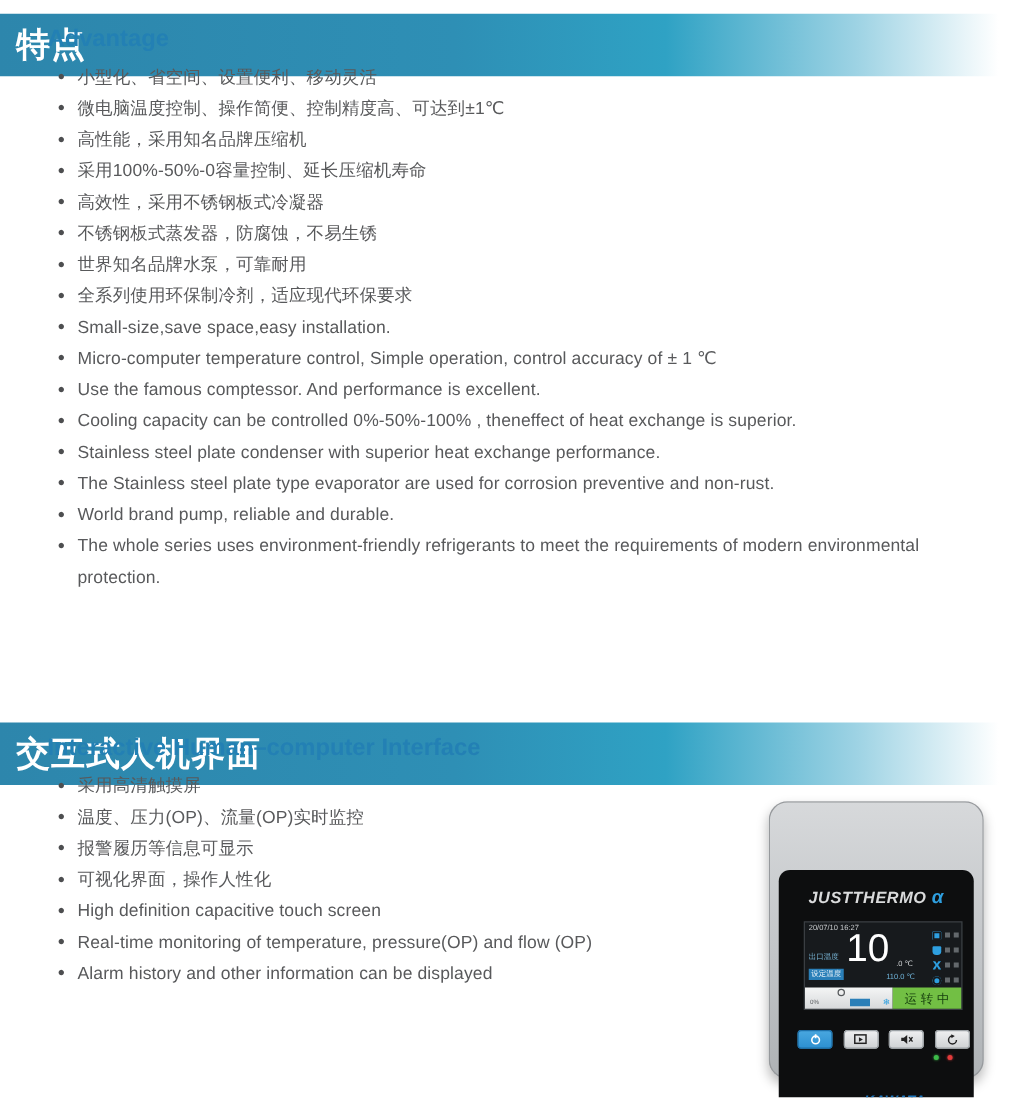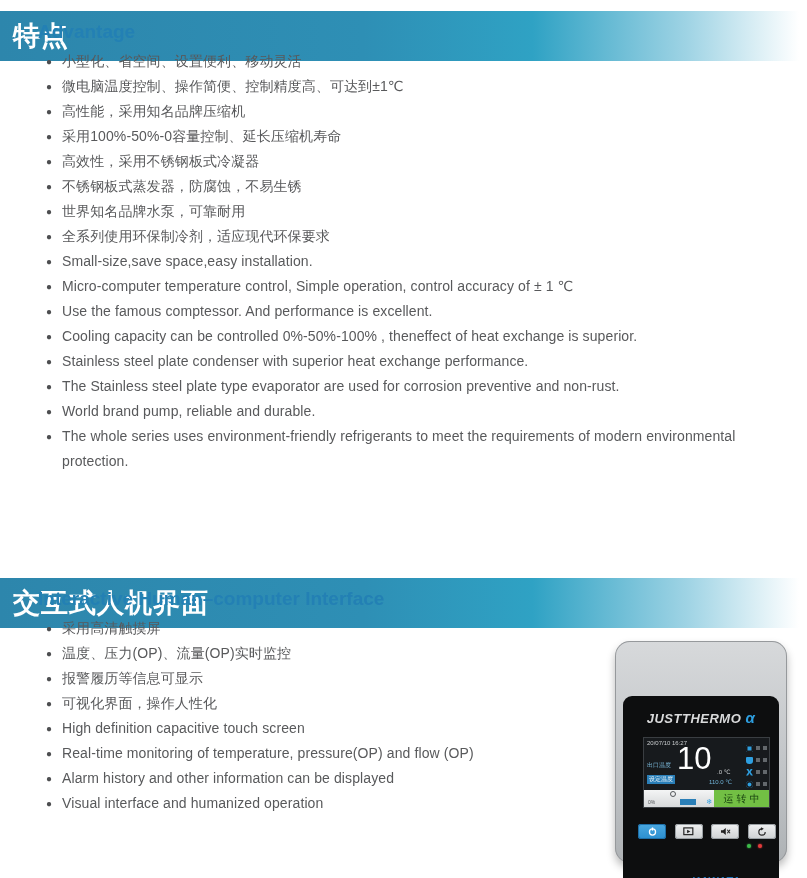--- a/index.html
+++ b/index.html
@@ -134,21 +134,20 @@
     <div class="sec-body" style="padding-top:0;">
       <div class="subtitle">Interactive Human–computer Interface</div>
       <ul class="bullets" style="max-width:600px;">
           <li>采用高清触摸屏</li>
           <li>温度、压力(OP)、流量(OP)实时监控</li>
           <li>报警履历等信息可显示</li>
           <li>可视化界面，操作人性化</li>
           <li>High definition capacitive touch screen</li>
           <li>Real-time monitoring of temperature, pressure(OP) and flow (OP)</li>
           <li>Alarm history and other information can be displayed</li>
-          <li>Visual interface and humanized operation</li>
         </ul>
     </div>
   </div>
 
   <div class="device">
     <div class="device-face">
 
       <div class="dev-title">
         <span>JUSTTHERMO</span>
         <span class="alpha">α</span>

